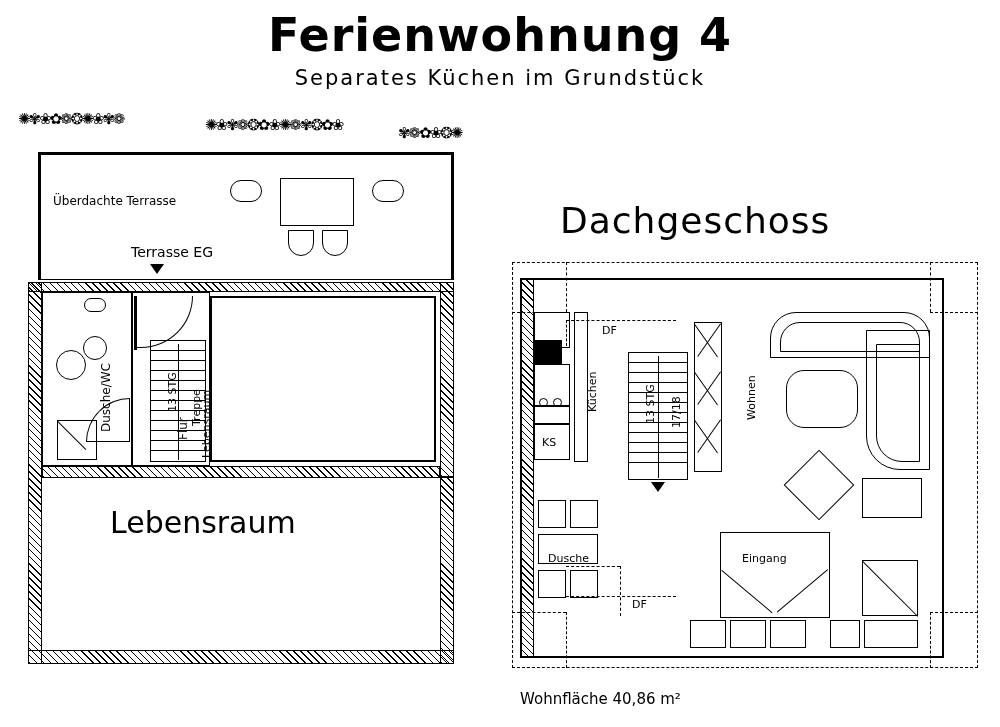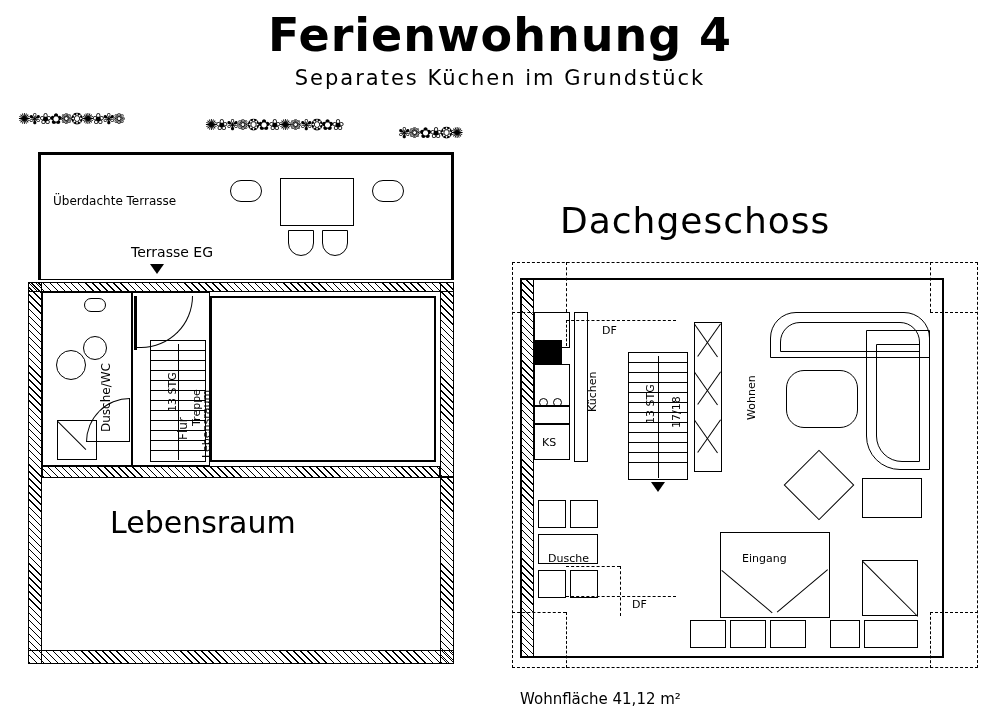--- a/index.html
+++ b/index.html
@@ -282,13 +282,13 @@
   <div class="box" style="left:690px; top:620px; width:36px; height:28px;"></div>
   <div class="box" style="left:730px; top:620px; width:36px; height:28px;"></div>
   <div class="box" style="left:770px; top:620px; width:36px; height:28px;"></div>
   <div class="box" style="left:830px; top:620px; width:30px; height:28px;"></div>
   <div class="box" style="left:864px; top:620px; width:54px; height:28px;"></div>
 
   <div class="box" style="left:862px; top:478px; width:60px; height:40px;"></div>
 
 </div>
 
-<div class="abs" id="wohnflaeche">Wohnfläche 41,12 m²</div>
+<div class="abs" id="wohnflaeche">Wohnfläche 40,86 m²</div>
 
 </body></html>

